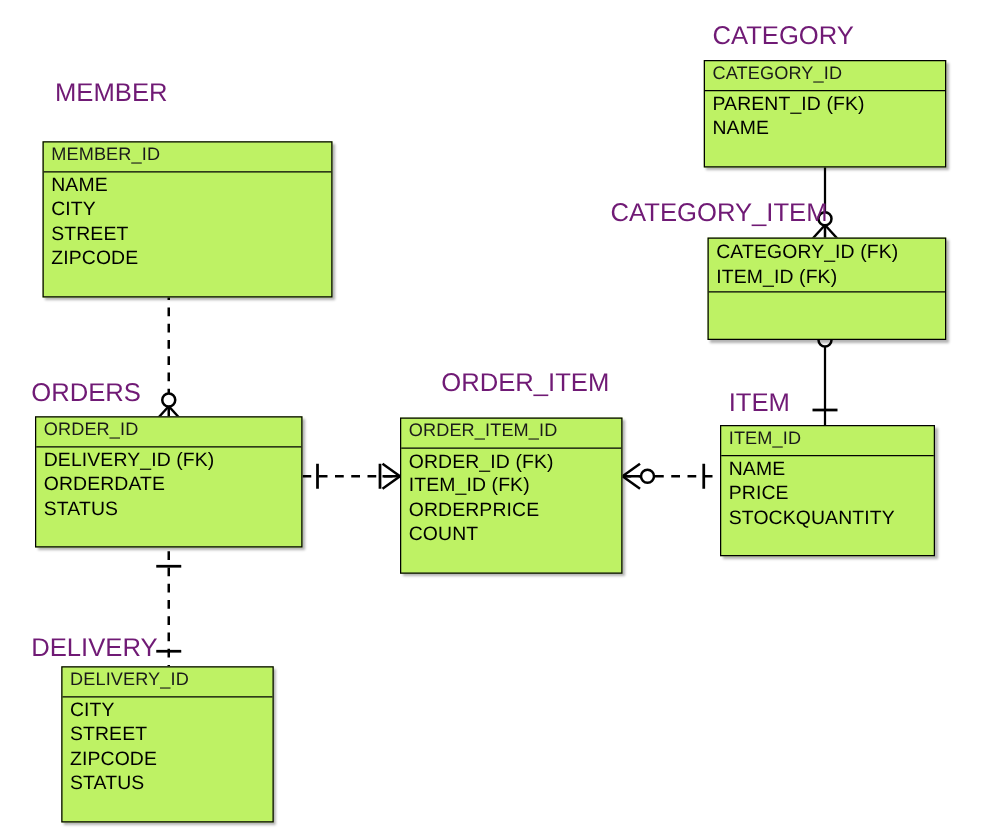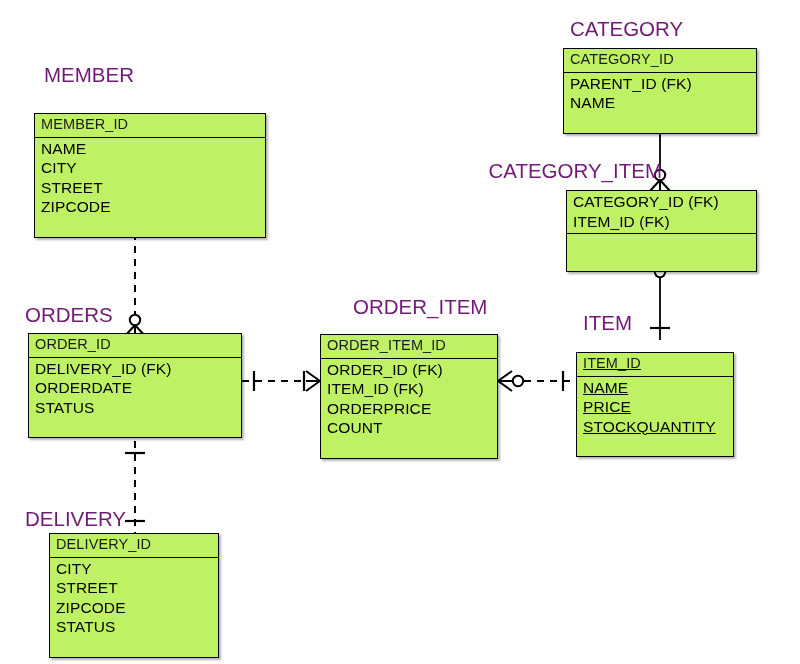--- a/index.html
+++ b/index.html
@@ -188,21 +188,21 @@
       <div class="attr pk">ORDER_ITEM_ID</div>
     </div>
     <div class="attr-section">
       <div class="attr">ORDER_ID (FK)</div>
       <div class="attr">ITEM_ID (FK)</div>
       <div class="attr">ORDERPRICE</div>
       <div class="attr">COUNT</div>
     </div>
   </div>
 
-  <div class="entity" style="left:576px; top:352px; width:158px;text-decoration:underline;">
+  <div class="entity" style="left:576px; top:340px; width:172px;">
     <div class="pk-section">
       <div class="attr pk">ITEM_ID</div>
     </div>
     <div class="attr-section">
       <div class="attr">NAME</div>
       <div class="attr">PRICE</div>
       <div class="attr">STOCKQUANTITY</div>
     </div>
   </div>
 

